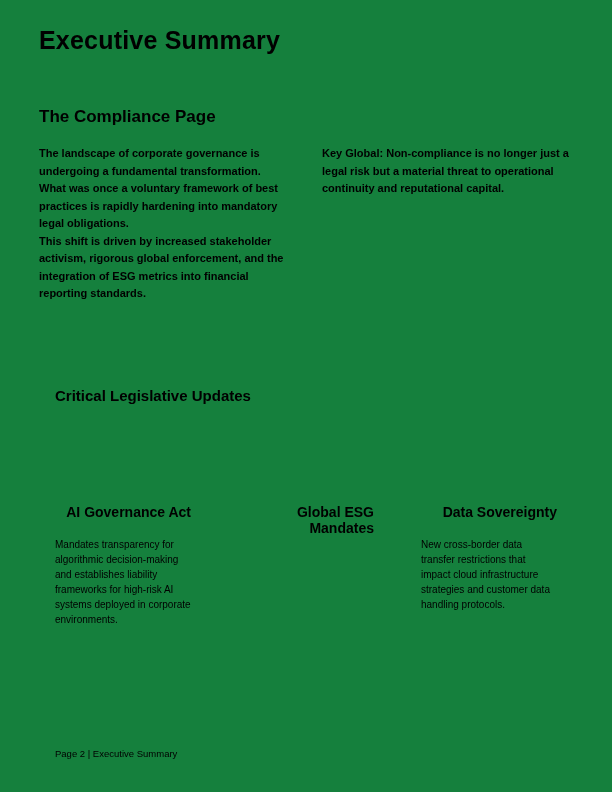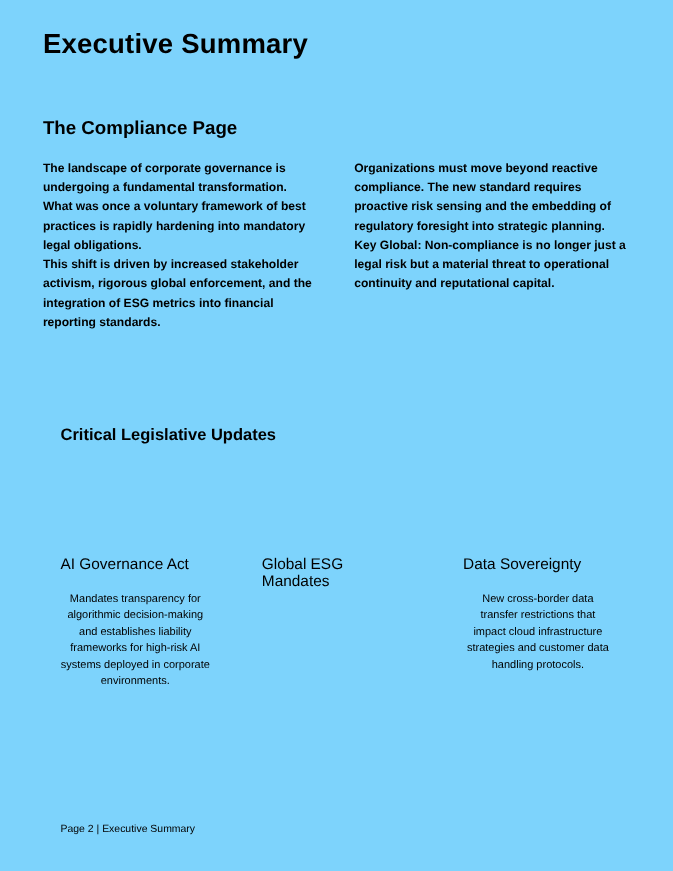--- a/index.html
+++ b/index.html
@@ -2,21 +2,21 @@
 <html><head>
 <meta charset="utf-8">
 <style>
   * { margin: 0; padding: 0; box-sizing: border-box; }
   html, body { background: #ffffff; }
   body { font-family: "Liberation Sans", sans-serif; color: #000000; }
   .page {
     position: relative;
     width: 612px;
     height: 792px;
-    background: #7dd3fc;
+    background: #15803d;
     padding: 26px 42px 0 39px;
     overflow: hidden;
   }
   .page-title {
     font-size: 25px;
     font-weight: bold;
     line-height: 29px;
     letter-spacing: 0.2px;
     margin-bottom: 52px;
   }
@@ -46,28 +46,28 @@
     line-height: 18px;
     margin-bottom: 99px;
   }
   .cards {
     display: flex;
     gap: 47px;
   }
   .card { width: 136px; }
   .card-title {
     font-size: 14px;
-    font-weight: normal;
+    font-weight: bold;
     line-height: 16.5px;
     min-height: 33px;
+    text-align: right;
   }
   .card-body {
     font-size: 10px;
     line-height: 15px;
-    text-align: center;
   }
   .page-footer {
     position: absolute;
     left: 39px;
     top: 748px;
     font-size: 9.5px;
     line-height: 12px;
     color: #000000;
     padding-left: 16px;
   }
@@ -81,21 +81,20 @@
 
   <section class="compliance-section">
     <h2 class="section-heading">The Compliance Page</h2>
 
     <div class="two-col">
       <div class="col">
         <p>The landscape of corporate governance is undergoing a fundamental transformation. What was once a voluntary framework of best practices is rapidly hardening into mandatory legal obligations.</p>
         <p>This shift is driven by increased stakeholder activism, rigorous global enforcement, and the integration of ESG metrics into financial reporting standards.</p>
       </div>
       <div class="col">
-        <p>Organizations must move beyond reactive compliance. The new standard requires proactive risk sensing and the embedding of regulatory foresight into strategic planning.</p>
         <p><strong>Key Global:</strong><span> Non-compliance is no longer just a legal risk but a material threat to operational continuity and reputational capital.</span></p>
       </div>
     </div>
   </section>
 
   <section class="legislative">
     <h3 class="sub-heading">Critical Legislative Updates</h3>
 
     <div class="cards">
 

